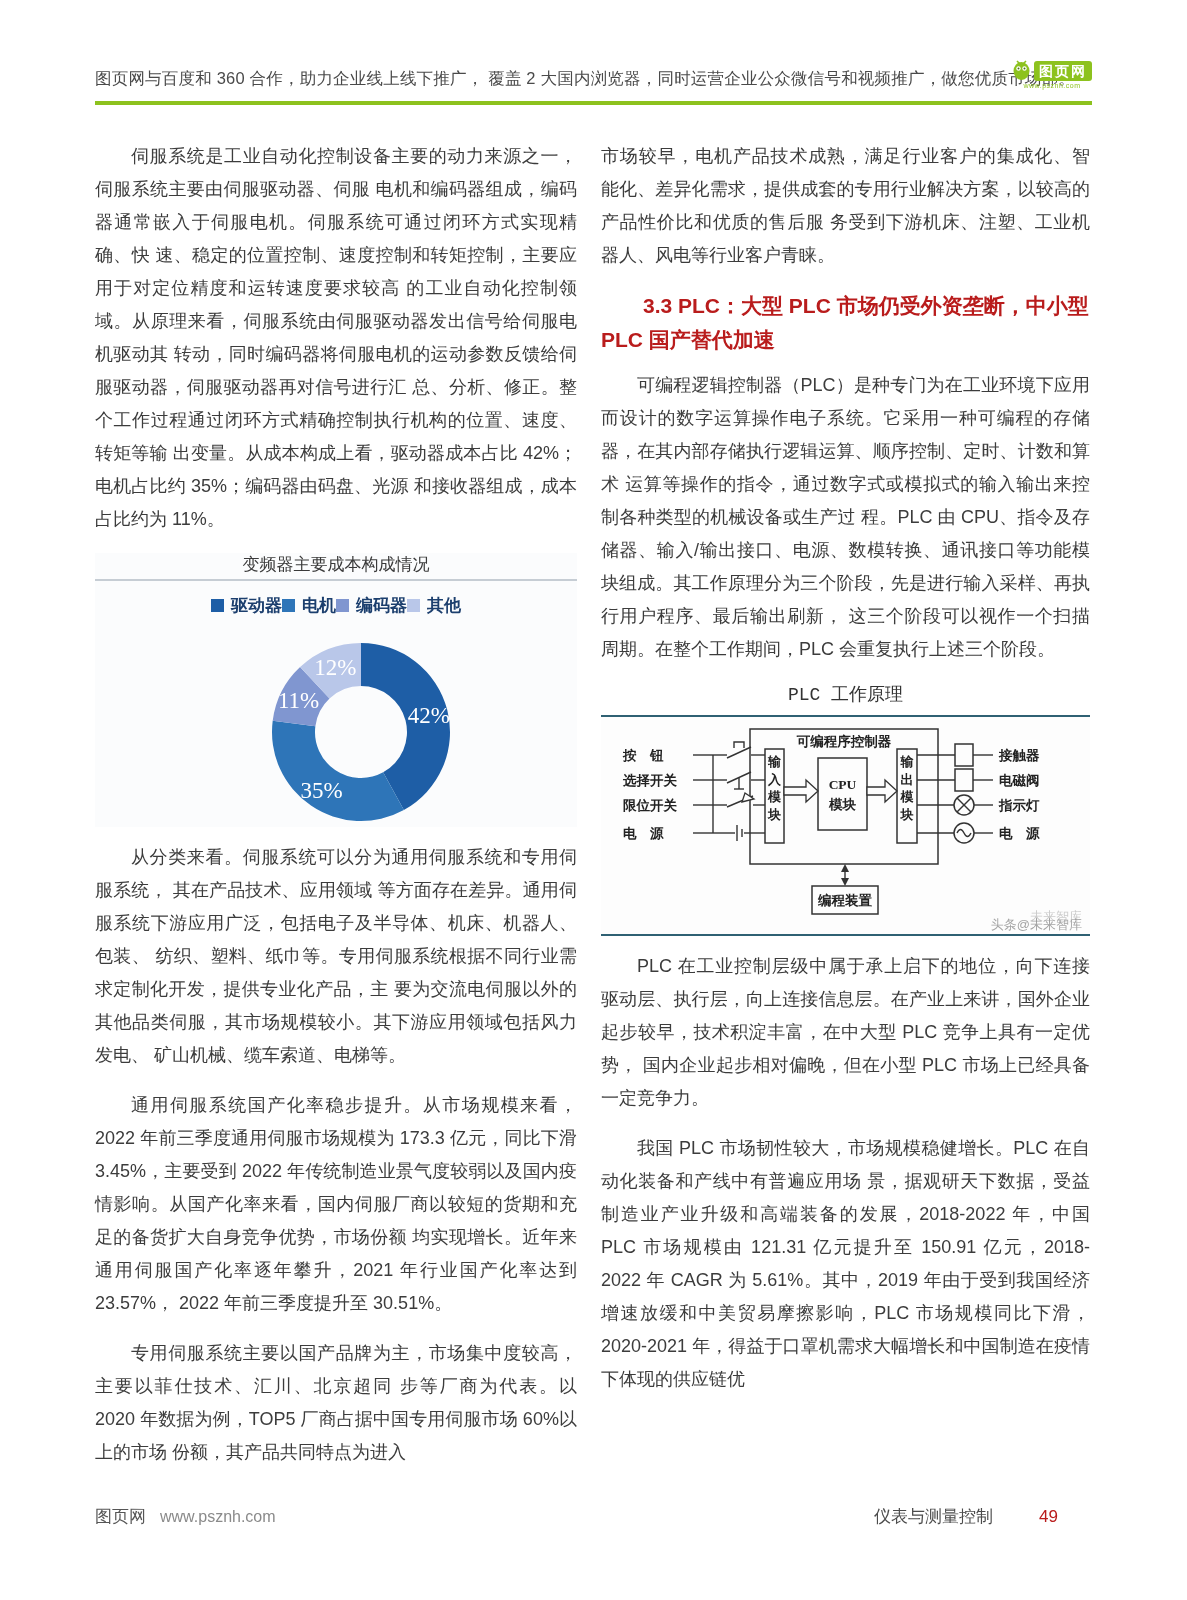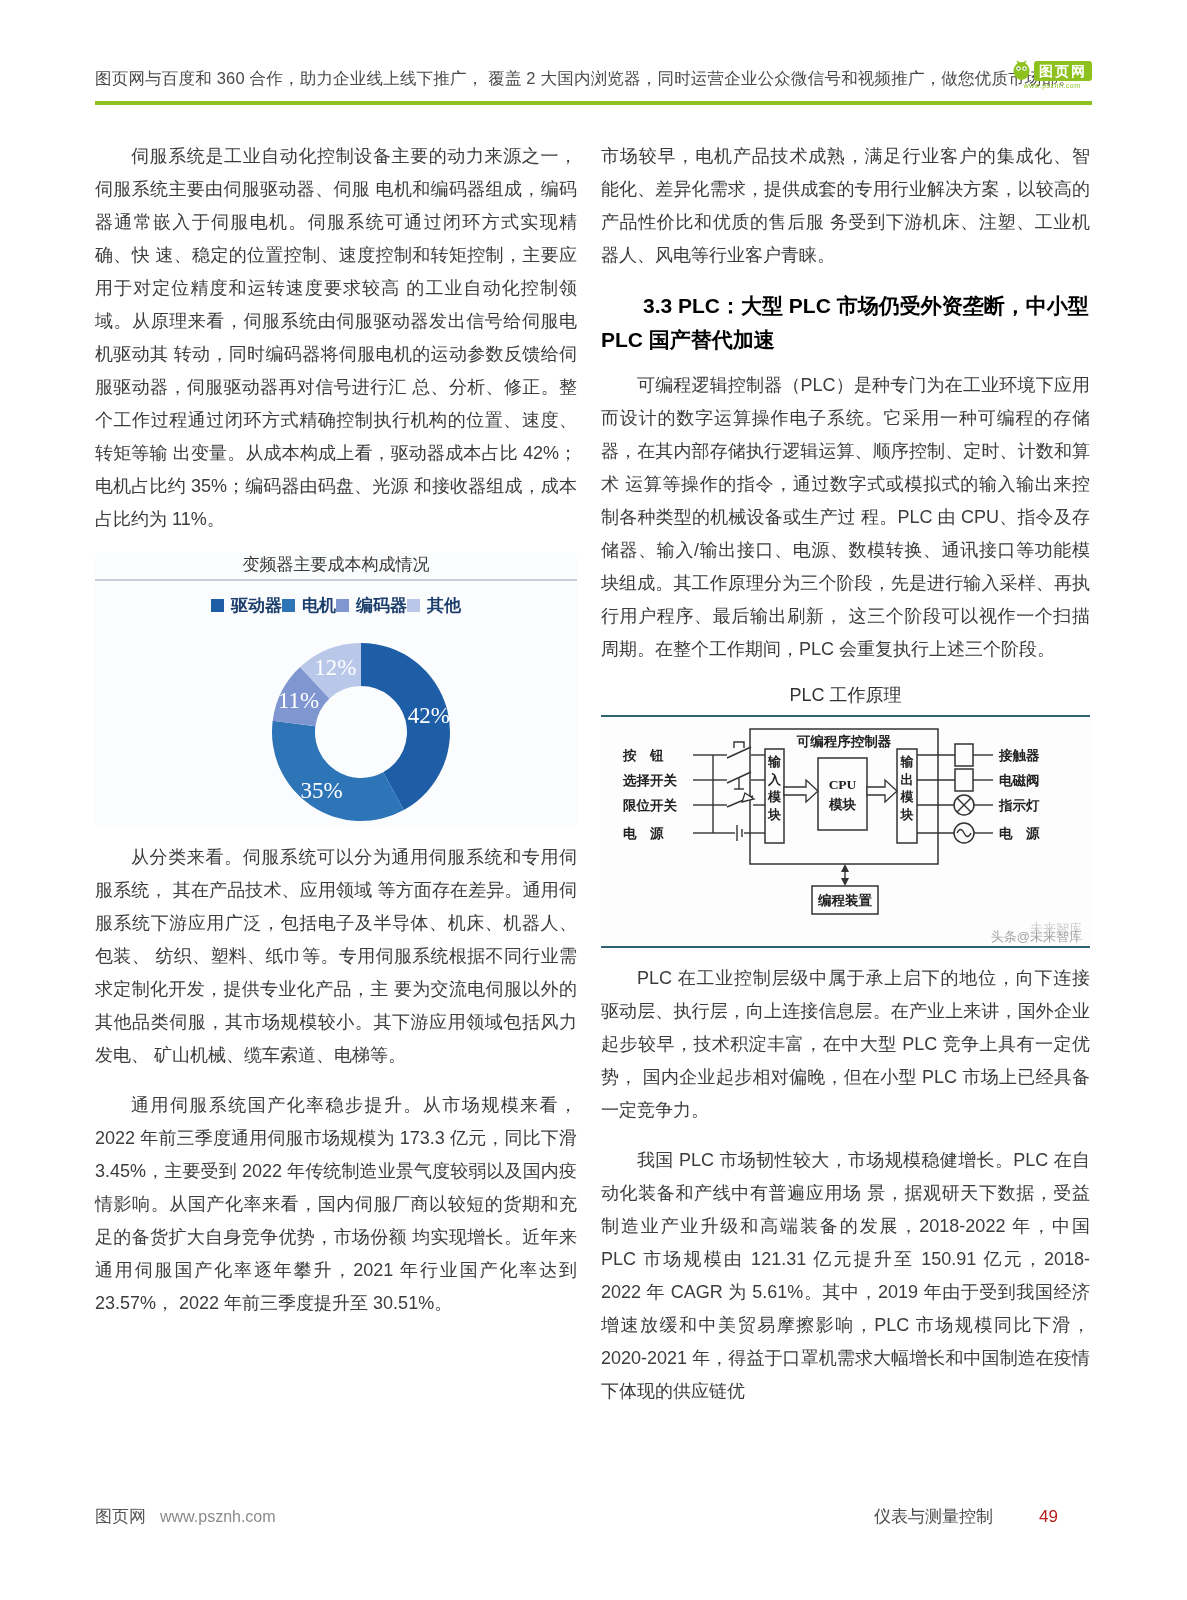--- a/index.html
+++ b/index.html
@@ -16,42 +16,42 @@
               padding:2px 5px;border-radius:3px;letter-spacing:2px;line-height:16px;}
   .logo-sub{font-size:7px;color:#8dc21e;line-height:8px;margin-top:1px;letter-spacing:.5px;}
 
   
   .col{position:absolute;top:140px;font-size:18px;line-height:33px;color:#3c3c3c;
        text-align:justify;}
   .col-left{left:95px;width:482px;}
   .col-right{left:601px;width:489px;}
   .col p{margin:0 0 17px;text-indent:2em;}
   .col p.no-indent{text-indent:0;}
-  .col h2{font-size:21px;line-height:34px;color:#000000;margin:2px 0 12px;
+  .col h2{font-size:21px;line-height:34px;color:#b91c1c;margin:2px 0 12px;
           text-indent:2em;font-weight:bold;text-align:left;}
 
   
   .chart-block{margin:4px 0 14px;background:#fbfcfd;}
   .chart-title{text-align:center;font-size:17px;color:#3a3a3a;margin:0 0 2px;line-height:24px;}
   .chart-rule{border-top:2px solid #c6cdd4;margin:0 0 6px;}
   .chart-legend{display:flex;justify-content:center;
                 font-family:"Liberation Serif",serif;font-weight:bold;font-size:17px;
                 color:#1c3f6e;margin:8px 0 0;}
   .legend-item{display:inline-flex;align-items:center;}
   .legend-swatch{display:inline-block;width:13px;height:13px;margin-right:7px;}
   .donut-svg{display:block;margin:0 auto;}
   .donut-label{font-family:"Liberation Serif",serif;font-size:23px;fill:#ffffff;
                text-anchor:middle;}
 
   
   .diagram-block{margin:6px 0 14px;}
-  .diagram-title{text-align:center;font-family:Liberation Sans, sans-serif;font-size:18px;
+  .diagram-title{text-align:center;font-family:Liberation Mono, monospace;font-size:18px;
                  color:#333;margin:0 0 8px;line-height:24px;}
   .diagram-frame{border-top:2px solid #2f6173;border-bottom:2px solid #2f6173;
-                 position:relative;background:#fdfdfd;padding:6px 0 12px;}
+                 position:relative;background:#fdfdfd;padding:6px 0 0;}
   .plc-svg text{font-family:"Liberation Serif",serif;font-weight:bold;fill:#222;}
   .plc-line{stroke:#333;stroke-width:1.4;fill:none;}
   .plc-box{stroke:#333;stroke-width:1.5;fill:#fdfdfd;}
   .plc-arrow{stroke:#333;stroke-width:1.3;fill:#fdfdfd;}
   .plc-fill{fill:#333;stroke:none;}
   .watermark{position:absolute;right:8px;bottom:2px;text-align:right;color:#a3a3a3;
              font-size:13px;line-height:14px;}
   .watermark .wm1{opacity:.55;display:block;}
   .watermark .wm2{opacity:.8;display:block;margin-top:-6px;color:#8f8f8f;}
 
@@ -123,20 +123,21 @@
             <text x="333.80082127900414" y="100.59170789846016" class="donut-label">42%</text>
             <text x="226.65416355035086" y="175.89564019921934" class="donut-label">35%</text>
             <text x="203.62954330681424" y="86.22066501823173" class="donut-label">11%</text>
             <text x="240.23128131207255" y="52.9156459878224" class="donut-label">12%</text>
           </g>
       </svg>
     </div>
 
     <p>从分类来看。伺服系统可以分为通用伺服系统和专用伺服系统， 其在产品技术、应用领域 等方面存在差异。通用伺服系统下游应用广泛，包括电子及半导体、机床、机器人、包装、 纺织、塑料、纸巾等。专用伺服系统根据不同行业需求定制化开发，提供专业化产品，主 要为交流电伺服以外的其他品类伺服，其市场规模较小。其下游应用领域包括风力发电、 矿山机械、缆车索道、电梯等。</p>
     <p>通用伺服系统国产化率稳步提升。从市场规模来看，2022 年前三季度通用伺服市场规模为 173.3 亿元，同比下滑 3.45%，主要受到 2022 年传统制造业景气度较弱以及国内疫情影响。从国产化率来看，国内伺服厂商以较短的货期和充足的备货扩大自身竞争优势，市场份额 均实现增长。近年来通用伺服国产化率逐年攀升，2021 年行业国产化率达到 23.57%， 2022 年前三季度提升至 30.51%。</p>
+    <p>专用伺服系统主要以国产品牌为主，市场集中度较高，主要以菲仕技术、汇川、北京超同 步等厂商为代表。以 2020 年数据为例，TOP5 厂商占据中国专用伺服市场 60%以上的市场 份额，其产品共同特点为进入</p>
   </div>
 
   <div class="col col-right">
     <p class="no-indent">市场较早，电机产品技术成熟，满足行业客户的集成化、智 能化、差异化需求，提供成套的专用行业解决方案，以较高的产品性价比和优质的售后服 务受到下游机床、注塑、工业机器人、风电等行业客户青睐。</p>
     <h2>3.3 PLC：大型 PLC 市场仍受外资垄断，中小型 PLC 国产替代加速</h2>
     <p>可编程逻辑控制器（PLC）是种专门为在工业环境下应用而设计的数字运算操作电子系统。它采用一种可编程的存储器，在其内部存储执行逻辑运算、顺序控制、定时、计数和算术 运算等操作的指令，通过数字式或模拟式的输入输出来控制各种类型的机械设备或生产过 程。PLC 由 CPU、指令及存储器、输入/输出接口、电源、数模转换、通讯接口等功能模 块组成。其工作原理分为三个阶段，先是进行输入采样、再执行用户程序、最后输出刷新， 这三个阶段可以视作一个扫描周期。在整个工作期间，PLC 会重复执行上述三个阶段。</p>
 
     <div class="diagram-block">
       <div class="diagram-title">PLC 工作原理</div>
       <div class="diagram-frame">

